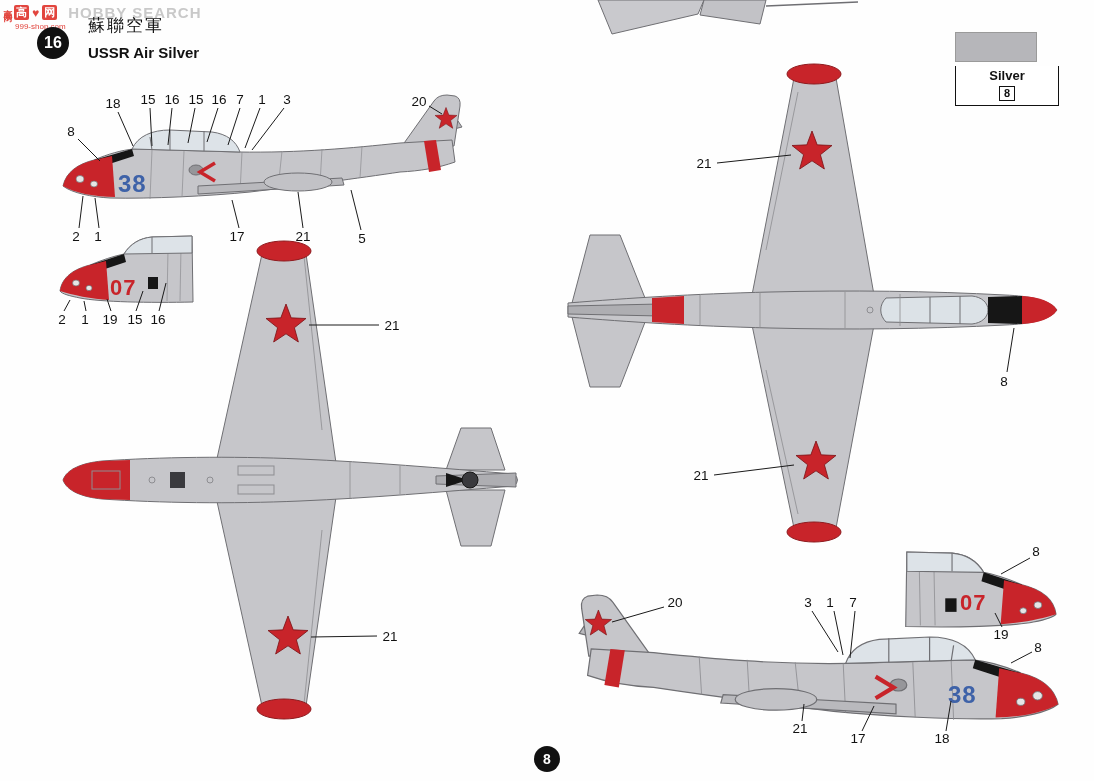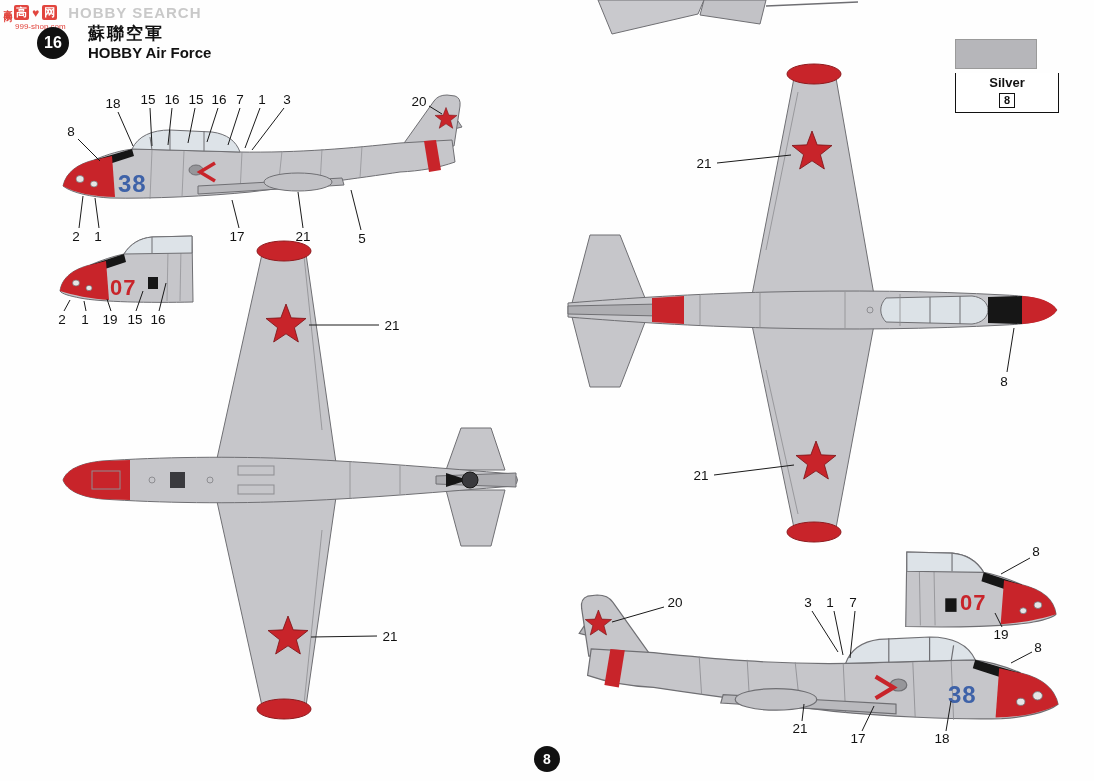--- a/index.html
+++ b/index.html
@@ -18,24 +18,24 @@
   .wm-heart{color:#e2453e;font-size:12px;line-height:1;}
   .wm-brand{color:#c9c9c9;font-size:15px;font-weight:bold;letter-spacing:1px;margin-left:8px;}
   .wm-url{position:absolute;left:15px;top:22px;color:#e2453e;font-size:8px;}
   .wm-vert{position:absolute;left:1px;top:2px;color:#e2453e;font-size:9px;writing-mode:vertical-rl;
            letter-spacing:2px;font-weight:bold;}
   
   .badge{position:absolute;border-radius:50%;background:#111;color:#fff;display:flex;
          align-items:center;justify-content:center;font-weight:bold;}
   .badge-16{left:37px;top:27px;width:32px;height:32px;font-size:16px;}
   .badge-8{left:534px;top:746px;width:26px;height:26px;font-size:14px;}
-  .title-cn{position:absolute;left:88px;top:22px;font-size:17px;font-weight:bold;letter-spacing:2px;}
+  .title-cn{position:absolute;left:88px;top:14px;font-size:17px;font-weight:normal;letter-spacing:2px;}
   .title-en{position:absolute;left:88px;top:44px;font-size:15px;font-weight:bold;}
   
-  .swatch-box{position:absolute;left:955px;top:39px;width:104px;}
+  .swatch-box{position:absolute;left:955px;top:32px;width:104px;}
   .swatch-label-box{border:1.5px solid #111;border-top:none;background:#fff;text-align:center;
                     padding:2px 0 4px;}
   .swatch-name{font-size:13px;font-weight:bold;display:block;}
   .swatch-code{display:inline-block;border:1px solid #111;font-size:11px;font-weight:bold;
                padding:0 4px;margin-top:1px;line-height:13px;}
   
   .art text{font-family:"Liberation Sans",sans-serif;}
   .code-blue{fill:#3e62a8;font-weight:bold;font-size:24px;letter-spacing:1px;}
   .code-red{fill:#c8242a;font-weight:bold;font-size:22px;letter-spacing:1px;}
 </style>
@@ -185,21 +185,21 @@
     <span class="wm-glyph">高</span>
     <span class="wm-heart">♥</span>
     <span class="wm-glyph">网</span>
     <span class="wm-brand">HOBBY SEARCH</span>
   </div>
   <span class="wm-url">999-shop.com</span>
   <span class="wm-vert">高手网</span>
 
   <div class="badge badge-16">16</div>
   <div class="title-cn">蘇聯空軍</div>
-  <div class="title-en">HOBBY Air Force</div>
+  <div class="title-en">USSR Air Silver</div>
 
   <div class="swatch-box">
     <svg width="82" height="30">
       <rect x="0.5" y="0.5" width="81" height="29" stroke="#9a9a9a" fill="#b6b6ba"></rect>
     </svg>
     <div class="swatch-label-box">
       <span class="swatch-name">Silver</span>
       <span class="swatch-code">8</span>
     </div>
   </div>

